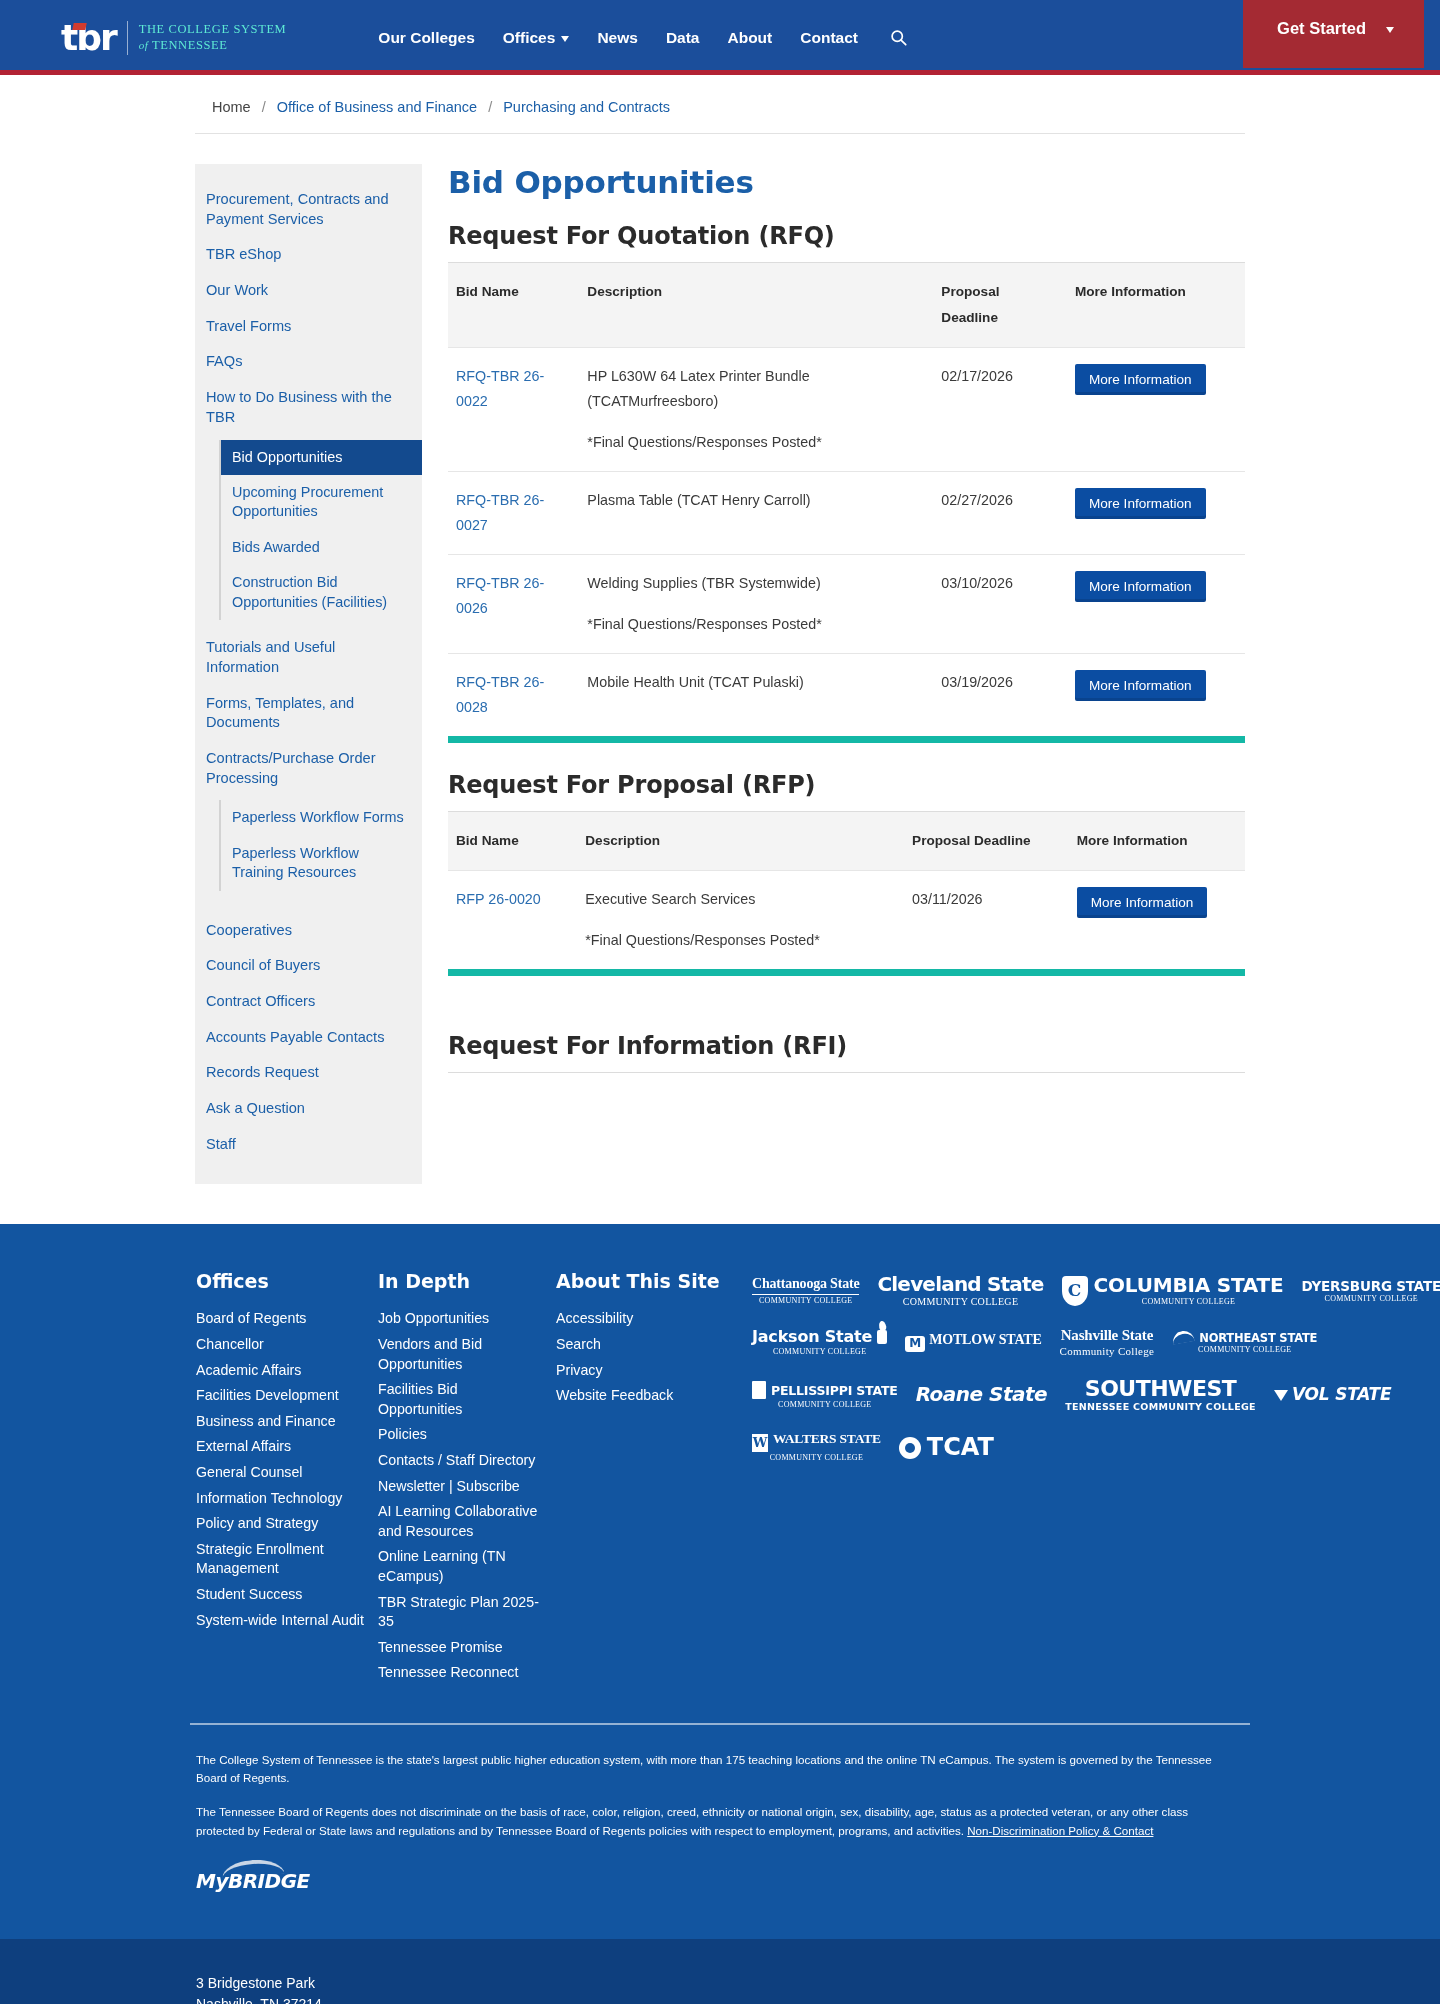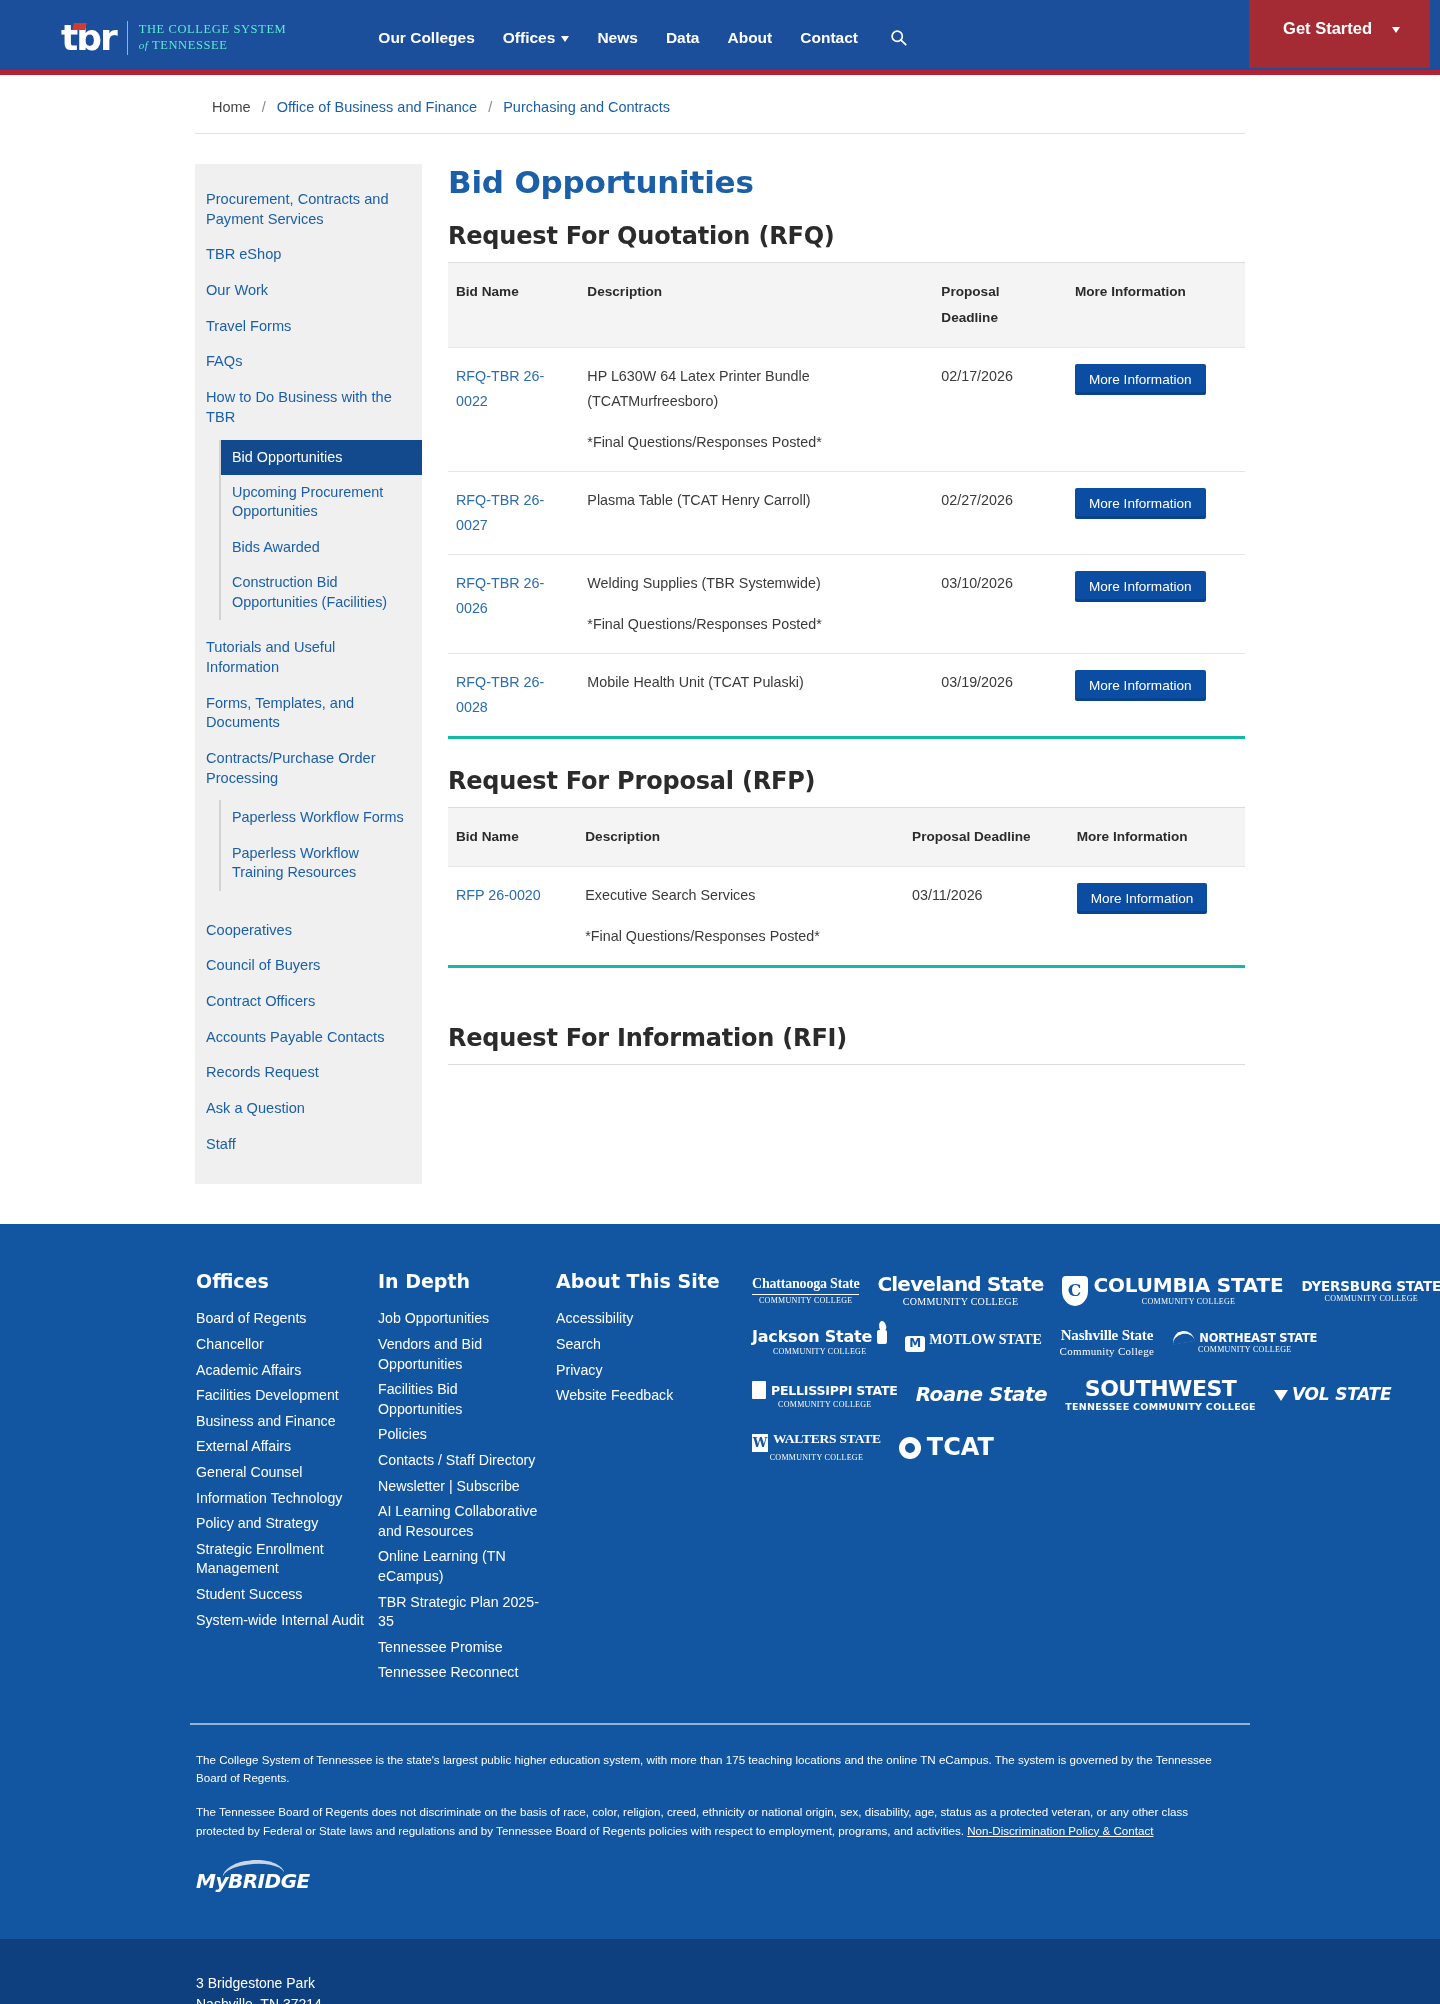--- a/index.html
+++ b/index.html
@@ -89,21 +89,21 @@
     margin-top: 2px;
   }
   .search-btn {
     margin-left: 4px;
     cursor: pointer;
     display: flex;
     align-items: center;
   }
   .getstarted {
     position: absolute;
-    right: 10px; top: 0;
+    right: 16px; top: 0;
     height: 68px;
     background: #a42a33;
     color: #fff;
     display: flex;
     align-items: center;
     gap: 20px;
     padding: 0 30px 11px 34px;
     font-size: 16.5px;
     font-weight: 700;
     cursor: pointer;
@@ -209,21 +209,21 @@
     line-height: 1.9;
   }
   table.bids tbody td {
     border-top: 1px solid #e6e6e6;
     padding: 16px 8px;
     font-size: 14.3px;
     color: #3a3a3a;
     vertical-align: top;
     line-height: 1.75;
   }
-  table.bids tbody tr:last-child td { border-bottom: 3px solid #14b8a6; }
+  table.bids tbody tr:last-child td { border-bottom: 7px solid #14b8a6; }
   .bid-link { color: #2a6db0; cursor: pointer; }
   .note { display: block; margin-top: 16px; }
   .btn-more {
     display: inline-block;
     background: #0b4da2;
     color: #fff;
     font-size: 13.6px;
     padding: 8px 14px;
     border: 0;
     border-radius: 2px;

